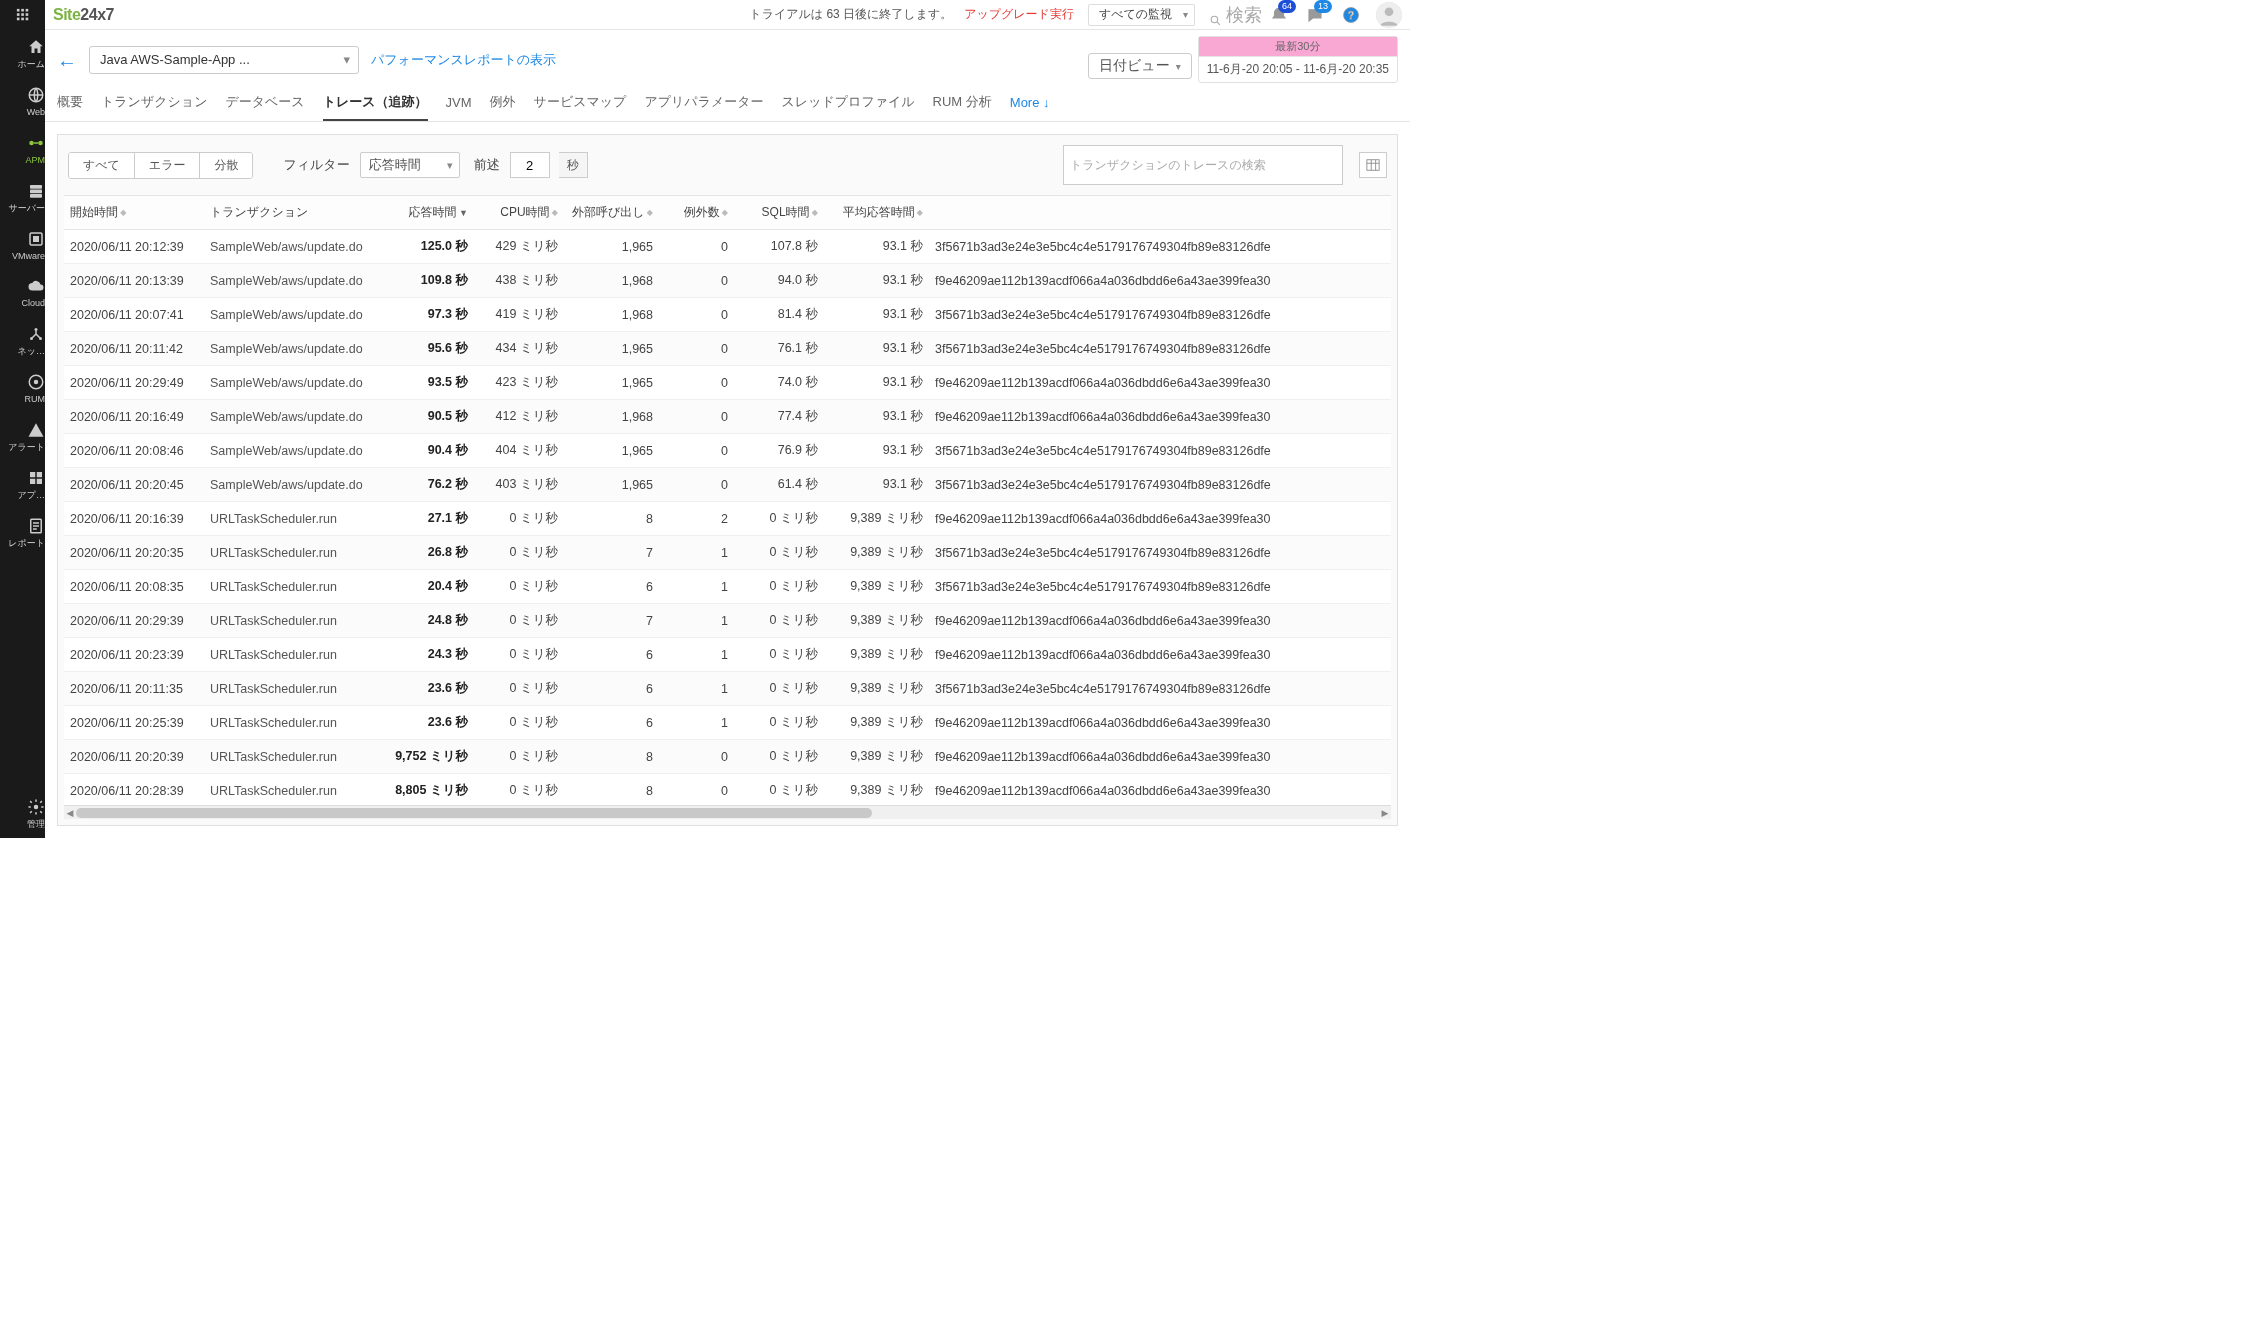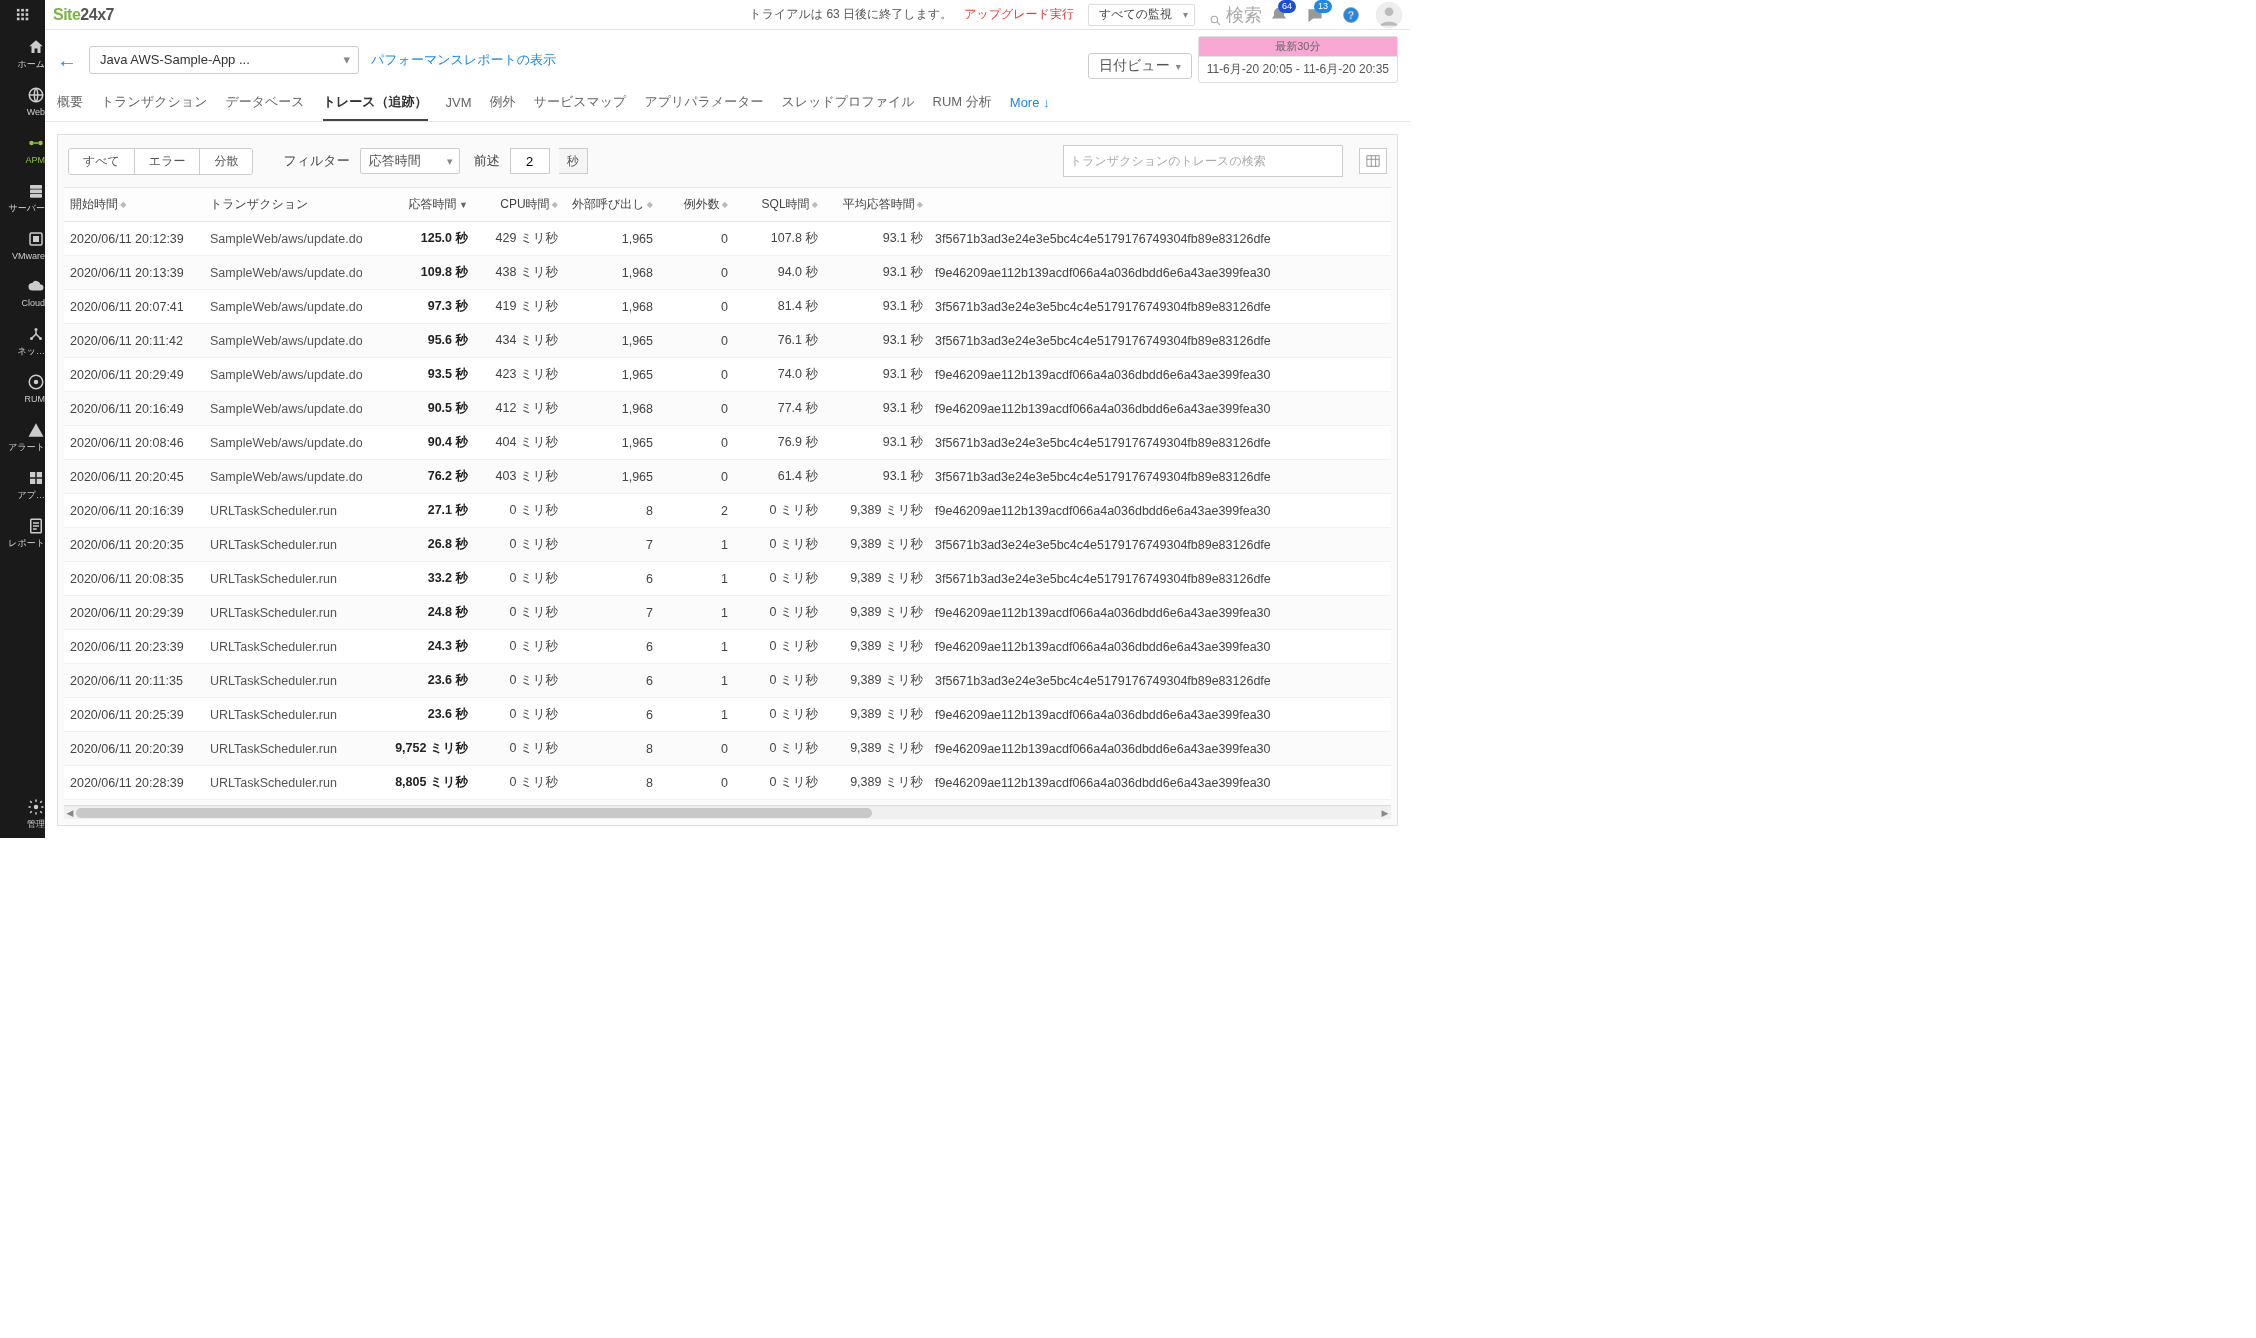--- a/index.html
+++ b/index.html
@@ -64,21 +64,21 @@
 .panel { border: 1px solid #e0e0e0; background: #fafafa; flex: 1; display: flex; flex-direction: column; min-height: 0; }
 .panel-toolbar { display: flex; align-items: center; padding: 10px 10px; gap: 10px; flex-wrap: nowrap; }
 .seg { display: inline-flex; border: 1px solid #ccc; border-radius: 3px; overflow: hidden; background: #fff; }
 .seg button { border: none; background: #fff; padding: 4px 14px; font-size: 12px; color: #555; cursor: pointer; }
 .seg button + button { border-left: 1px solid #ccc; }
 .flt-label { font-size: 13px; color: #444; margin-left: 20px; }
 .flt-select { border: 1px solid #ccc; height: 26px; min-width: 100px; padding: 0 26px 0 8px; position: relative; display: flex; align-items: center; background: #fff; border-radius: 2px; font-size: 13px; color: #555; }
 .flt-select::after { content: "▾"; position: absolute; right: 6px; color: #888; font-size: 11px; }
 .flt-input { border: 1px solid #ccc; height: 26px; width: 40px; text-align: center; font-size: 13px; background: #fff; }
 .flt-unit { border: 1px solid #ccc; border-left: none; height: 26px; padding: 0 8px; display: inline-flex; align-items: center; background: #f5f5f5; font-size: 12px; color: #555; margin-left: -1px; }
-.trace-search { margin-left: auto; border: 1px solid #ccc; height: 32px; width: 280px; padding: 15px 6px; font-size: 12px; background: #fff; }
+.trace-search { margin-left: auto; border: 1px solid #ccc; height: 40px; width: 280px; padding: 15px 6px; font-size: 12px; background: #fff; }
 .trace-search::placeholder { color: #aaa; }
 .cols-btn { border: 1px solid #ccc; width: 28px; height: 26px; display: flex; align-items: center; justify-content: center; background: #fff; margin-left: 6px; cursor: pointer; }
 .cols-btn svg { width: 14px; height: 14px; fill: #888; }
 
 
 .table-wrap { flex: 1; overflow: hidden; display: flex; flex-direction: column; min-height: 0; background: #fff; margin: 0 6px 0 6px; border-top: 1px solid #e5e5e5; position: relative; }
 .tbl { width: 100%; border-collapse: collapse; table-layout: fixed; }
 .tbl th { text-align: left; font-weight: 500; font-size: 12px; color: #444; padding: 8px 6px; border-bottom: 1px solid #e5e5e5; background: #fdfdfd; position: sticky; top: 0; white-space: nowrap; }
 .tbl th.sortable::after { content: " ◆"; font-size: 8px; color: #bbb; vertical-align: middle; }
 .tbl th.sorted-desc::after { content: " ▼"; font-size: 9px; color: #666; }
@@ -450,21 +450,21 @@
                     <td class="num">0 ミリ秒</td>
                     <td class="num">7</td>
                     <td class="num">1</td>
                     <td class="num">0 ミリ秒</td>
                     <td class="num">9,389 ミリ秒</td>
                     <td>3f5671b3ad3e24e3e5bc4c4e5179176749304fb89e83126dfe</td>
                   </tr>
                   <tr>
                     <td>2020/06/11 20:08:35</td>
                     <td class="txn">URLTaskScheduler.run</td>
-                    <td class="num bold">33.2 秒</td>
+                    <td class="num bold">20.4 秒</td>
                     <td class="num">0 ミリ秒</td>
                     <td class="num">6</td>
                     <td class="num">1</td>
                     <td class="num">0 ミリ秒</td>
                     <td class="num">9,389 ミリ秒</td>
                     <td>3f5671b3ad3e24e3e5bc4c4e5179176749304fb89e83126dfe</td>
                   </tr>
                   <tr>
                     <td>2020/06/11 20:29:39</td>
                     <td class="txn">URLTaskScheduler.run</td>

